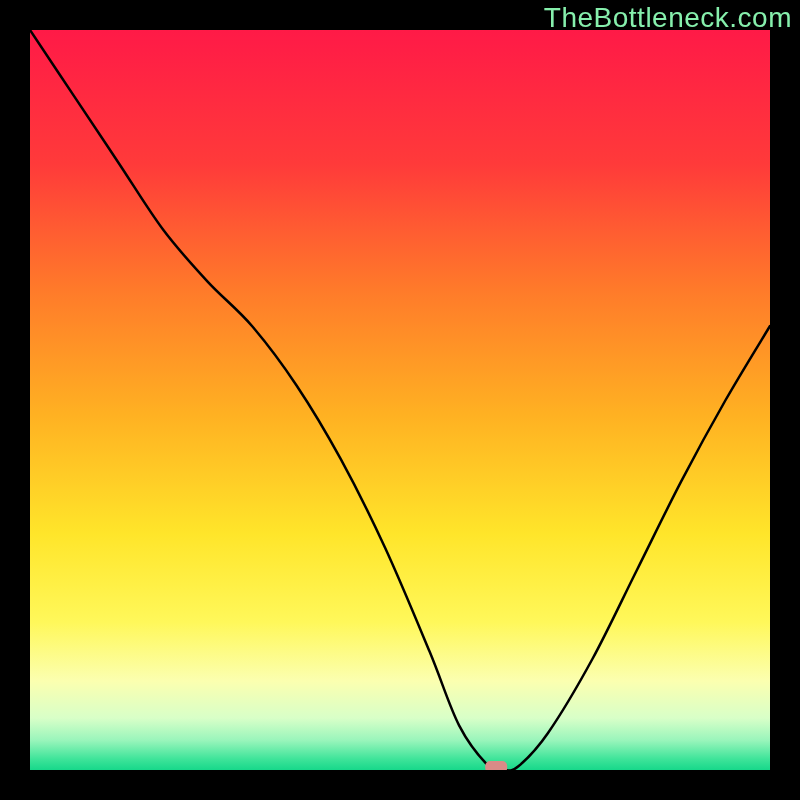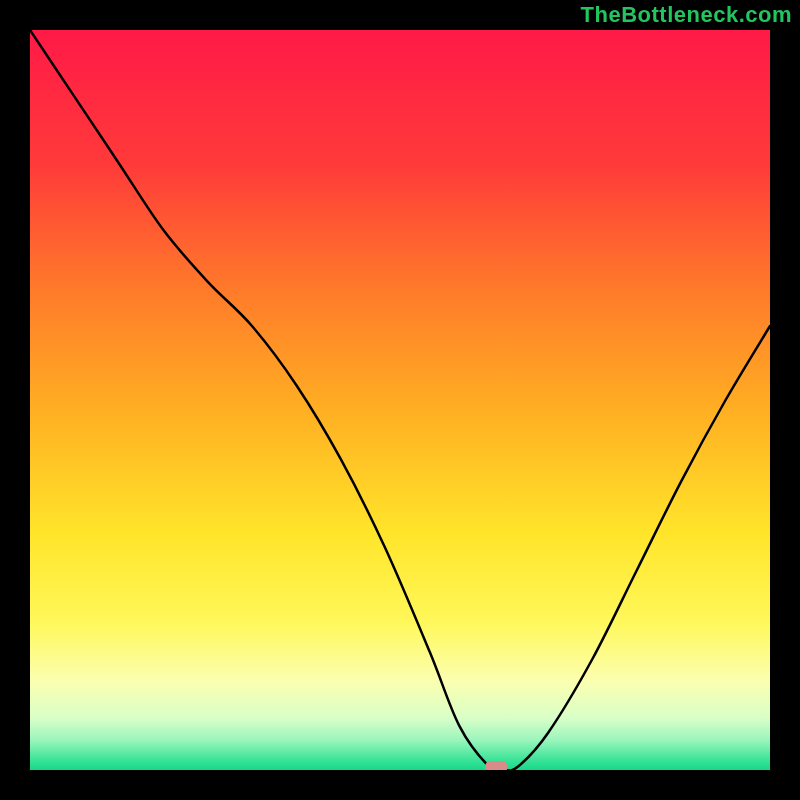--- a/index.html
+++ b/index.html
@@ -13,23 +13,23 @@
   .frame {
     position: relative;
     width: 800px;
     height: 800px;
     background: #000;
   }
   .watermark {
     position: absolute;
     top: 2px;
     right: 8px;
-    color: #22c55e;
-    font-size: 22px;
-    font-weight: 700;
+    color: #86efac;
+    font-size: 28px;
+    font-weight: 400;
     letter-spacing: 0.5px;
   }
   .plot {
     position: absolute;
     left: 30px;
     top: 30px;
     width: 740px;
     height: 740px;
     overflow: hidden;
   }

